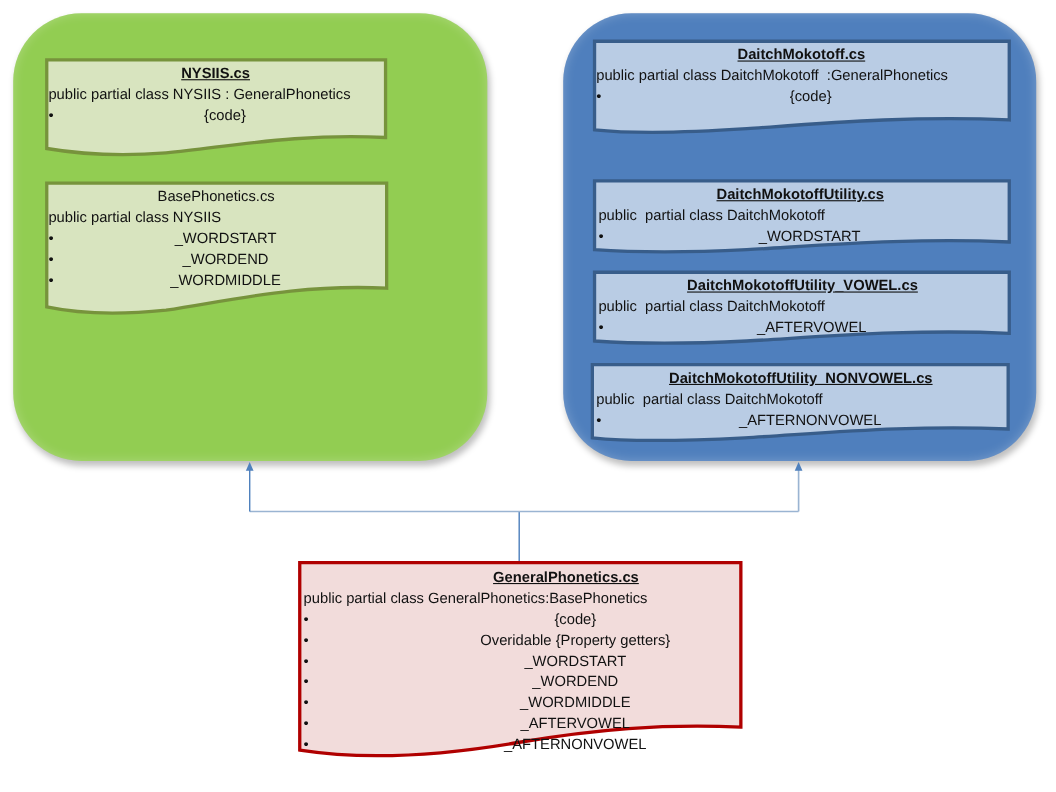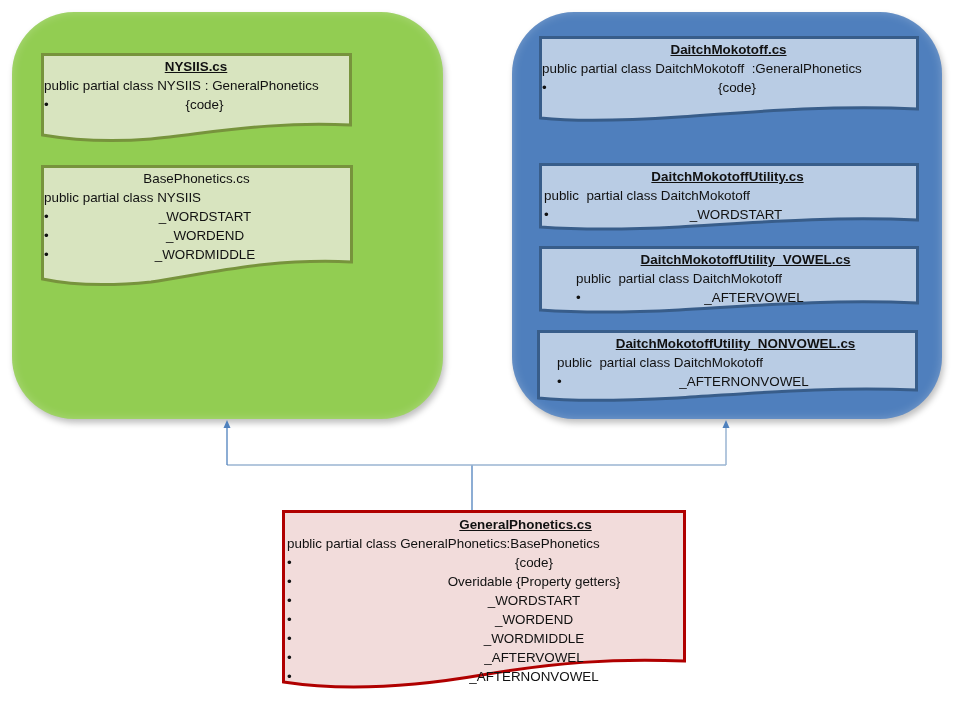--- a/index.html
+++ b/index.html
@@ -82,52 +82,52 @@
     <ul>
       <li>_WORDSTART</li>
     </ul>
   </div>
 </div>
 
 <div class="doc" style="left:539px; top:246px; width:380px; height:70px;">
   <svg class="shape" width="380" height="70">
     <path d="M1.5,1.5 H378.5 V57 C290,53 210,60 140,64 C80,67 30,66 1.5,64 Z" fill="#b9cce4" stroke="#385d8a" stroke-width="3"></path>
   </svg>
-  <div class="content" style="left:5px;margin-left:32px;">
+  <div class="content" style="left:5px;">
     <div class="title">DaitchMokotoffUtility_VOWEL.cs</div>
     <div class="decl">public  partial class DaitchMokotoff</div>
     <ul>
       <li>_AFTERVOWEL</li>
     </ul>
   </div>
 </div>
 
 <div class="doc" style="left:537px; top:330px; width:381px; height:74px;">
   <svg class="shape" width="381" height="74">
     <path d="M1.5,1.5 H379.5 V60 C290,56 210,64 140,68 C80,71 30,71 1.5,68 Z" fill="#b9cce4" stroke="#385d8a" stroke-width="3"></path>
   </svg>
-  <div class="content" style="left:20px;">
+  <div class="content" style="left:5px;">
     <div class="title">DaitchMokotoffUtility_NONVOWEL.cs</div>
     <div class="decl">public  partial class DaitchMokotoff</div>
     <ul>
       <li>_AFTERNONVOWEL</li>
     </ul>
   </div>
 </div>
 
 <svg class="connectors">
   <path d="M472,511 V465" stroke="#4f81bd" stroke-width="1.3" fill="none"></path>
   <path d="M227,465 H726" stroke="#9ab4d2" stroke-width="1.5" fill="none"></path>
   <path d="M227,465 V426" stroke="#4f81bd" stroke-width="1.3" fill="none"></path>
   <path d="M726,465 V426" stroke="#9ab4d2" stroke-width="1.5" fill="none"></path>
   <polygon points="227,420 223.5,428 230.5,428" fill="#4f81bd"></polygon>
   <polygon points="726,420 722.5,428 729.5,428" fill="#4f81bd"></polygon>
 </svg>
 
-<div class="doc" style="left:282px; top:510px; width:486px; height:182px;">
+<div class="doc" style="left:271px; top:510px; width:486px; height:182px;">
   <svg class="shape" width="404" height="182">
     <path d="M1.5,1.5 H402.5 V151 C330,148 270,153 200,165 C130,177 60,181 1.5,172 Z" fill="#f2dcdb" stroke="#b00000" stroke-width="3"></path>
   </svg>
   <div class="content" style="left:5px; top:5px;">
     <div class="title">GeneralPhonetics.cs</div>
     <div class="decl">public partial class GeneralPhonetics:BasePhonetics</div>
     <ul>
       <li>{code}</li>
       <li>Overidable {Property  getters}</li>
       <li>_WORDSTART</li>

